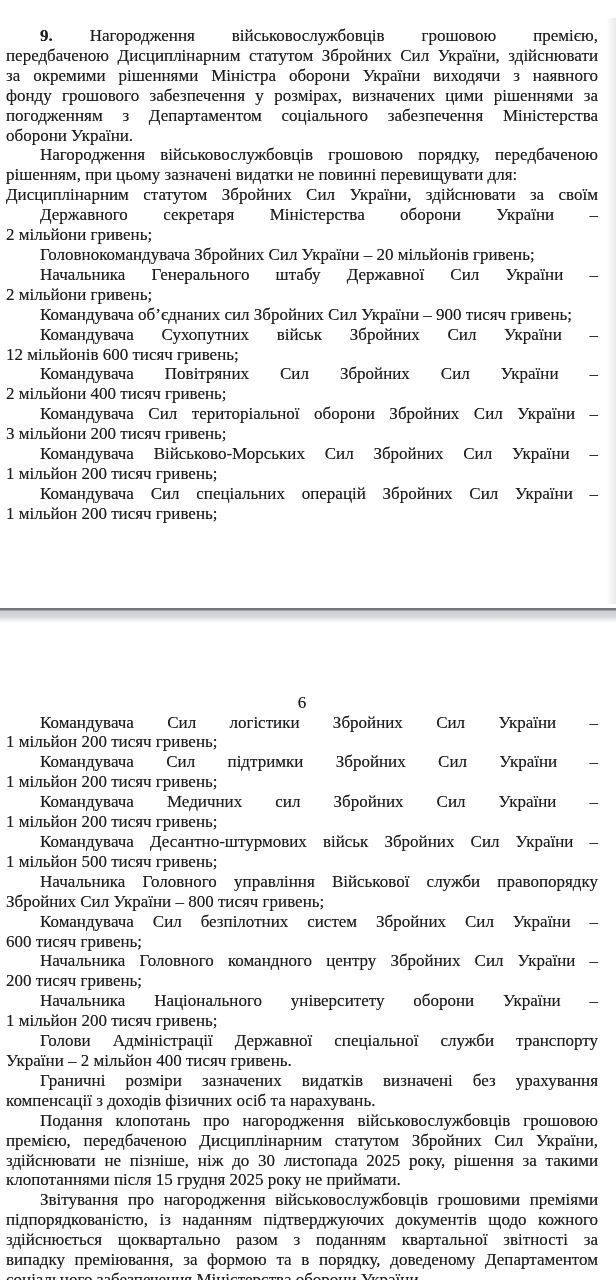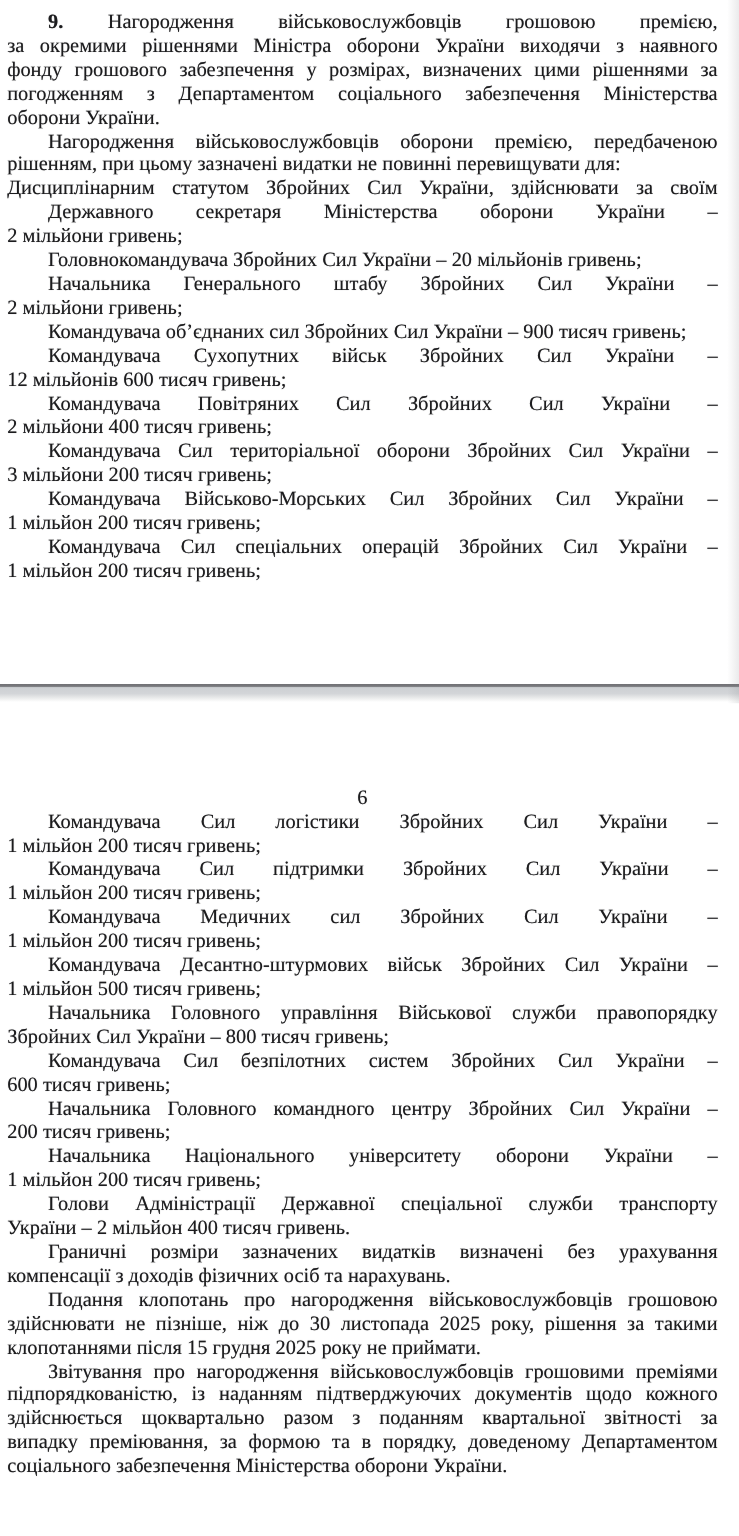--- a/index.html
+++ b/index.html
@@ -21,20 +21,21 @@
     text-shadow: 0 0 0.6px rgba(28,28,30,0.55);
   }
   .scan {
     width: 616px;
     height: 1280px;
     position: relative;
   }
   .page {
     padding-left: 6px;
     padding-right: 18px; 
+    margin-top: 18px;
   }
   .page-top {
     padding-top: 8px;
   }
   .page-bottom {
     margin-top: 70px;
   }
   
   .page-divider {
     margin-top: 84px;
@@ -76,39 +77,40 @@
   }
   b { font-weight: bold; }
 </style>
 </head>
 <body>
 
 <main class="scan">
   <section class="page page-top">
       <div class="para">
         <div class="line first"><b>9.</b> <span>Нагородження військовослужбовців грошовою премією,</span></div>
+        <div class="line">передбаченою Дисциплінарним статутом Збройних Сил України, здійснювати</div>
         <div class="line">за окремими рішеннями Міністра оборони України виходячи з наявного</div>
         <div class="line">фонду грошового забезпечення у розмірах, визначених цими рішеннями за</div>
         <div class="line">погодженням з Департаментом соціального забезпечення Міністерства</div>
         <div class="line last">оборони України.</div>
       </div>
       <div class="para">
-        <div class="line first">Нагородження військовослужбовців оборони премією, передбаченою</div>
+        <div class="line first">Нагородження військовослужбовців грошовою порядку, передбаченою</div>
         <div class="line last">рішенням, при цьому зазначені видатки не повинні перевищувати для:</div>
         <div class="line">Дисциплінарним статутом Збройних Сил України, здійснювати за своїм</div>
       </div>
       <div class="para">
         <div class="line first">Державного секретаря Міністерства оборони України –</div>
         <div class="line last">2 мільйони гривень;</div>
       </div>
       <div class="para">
         <div class="line first last">Головнокомандувача Збройних Сил України – 20 мільйонів гривень;</div>
       </div>
       <div class="para">
-        <div class="line first">Начальника Генерального штабу Збройних Сил України –</div>
+        <div class="line first">Начальника Генерального штабу Державної Сил України –</div>
         <div class="line last">2 мільйони гривень;</div>
       </div>
       <div class="para">
         <div class="line first last">Командувача об’єднаних сил Збройних Сил України – 900 тисяч гривень;</div>
       </div>
       <div class="para">
         <div class="line first">Командувача Сухопутних військ Збройних Сил України –</div>
         <div class="line last">12 мільйонів 600 тисяч гривень;</div>
       </div>
       <div class="para">
@@ -168,20 +170,21 @@
       <div class="para">
         <div class="line first">Голови Адміністрації Державної спеціальної служби транспорту</div>
         <div class="line last">України – 2 мільйон 400 тисяч гривень.</div>
       </div>
       <div class="para">
         <div class="line first">Граничні розміри зазначених видатків визначені без урахування</div>
         <div class="line last">компенсації з доходів фізичних осіб та нарахувань.</div>
       </div>
       <div class="para">
         <div class="line first">Подання клопотань про нагородження військовослужбовців грошовою</div>
+        <div class="line">премією, передбаченою Дисциплінарним статутом Збройних Сил України,</div>
         <div class="line">здійснювати не пізніше, ніж до 30 листопада 2025 року, рішення за такими</div>
         <div class="line last">клопотаннями після 15 грудня 2025 року не приймати.</div>
       </div>
       <div class="para">
         <div class="line first">Звітування про нагородження військовослужбовців грошовими преміями</div>
         <div class="line">підпорядкованістю, із наданням підтверджуючих документів щодо кожного</div>
         <div class="line">здійснюється щоквартально разом з поданням квартальної звітності за</div>
         <div class="line">випадку преміювання, за формою та в порядку, доведеному Департаментом</div>
         <div class="line last">соціального забезпечення Міністерства оборони України.</div>
       </div>

